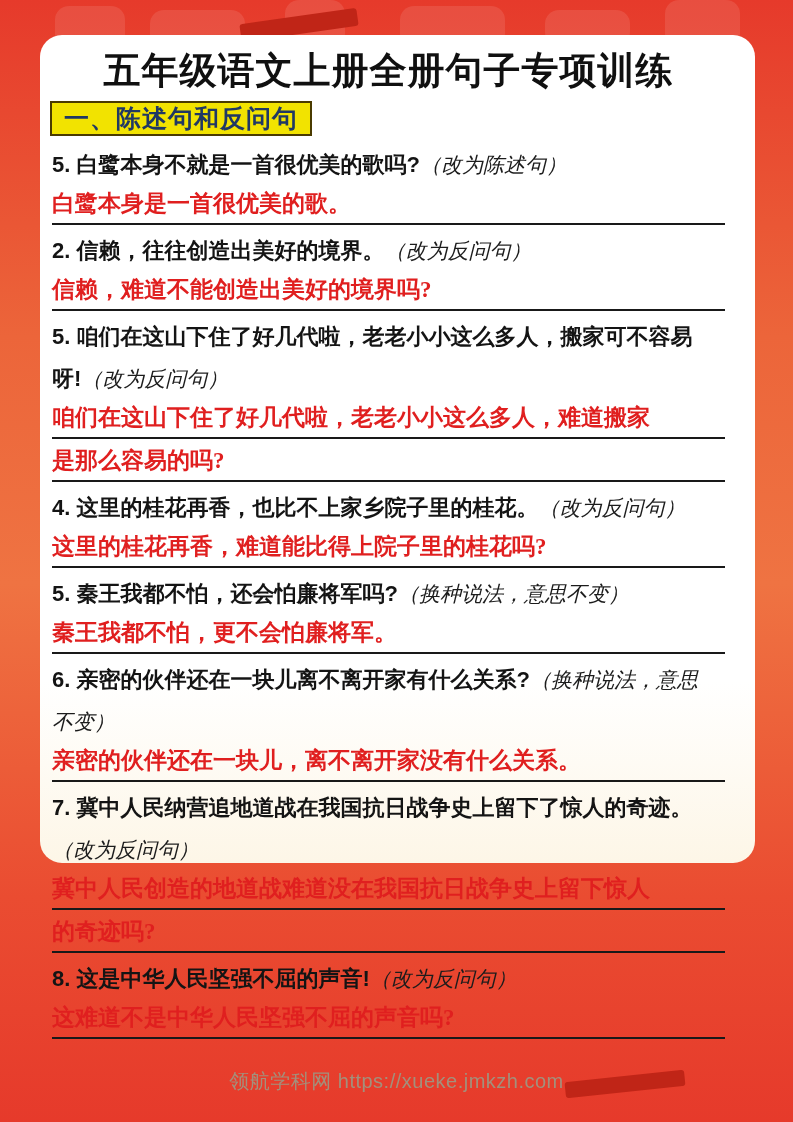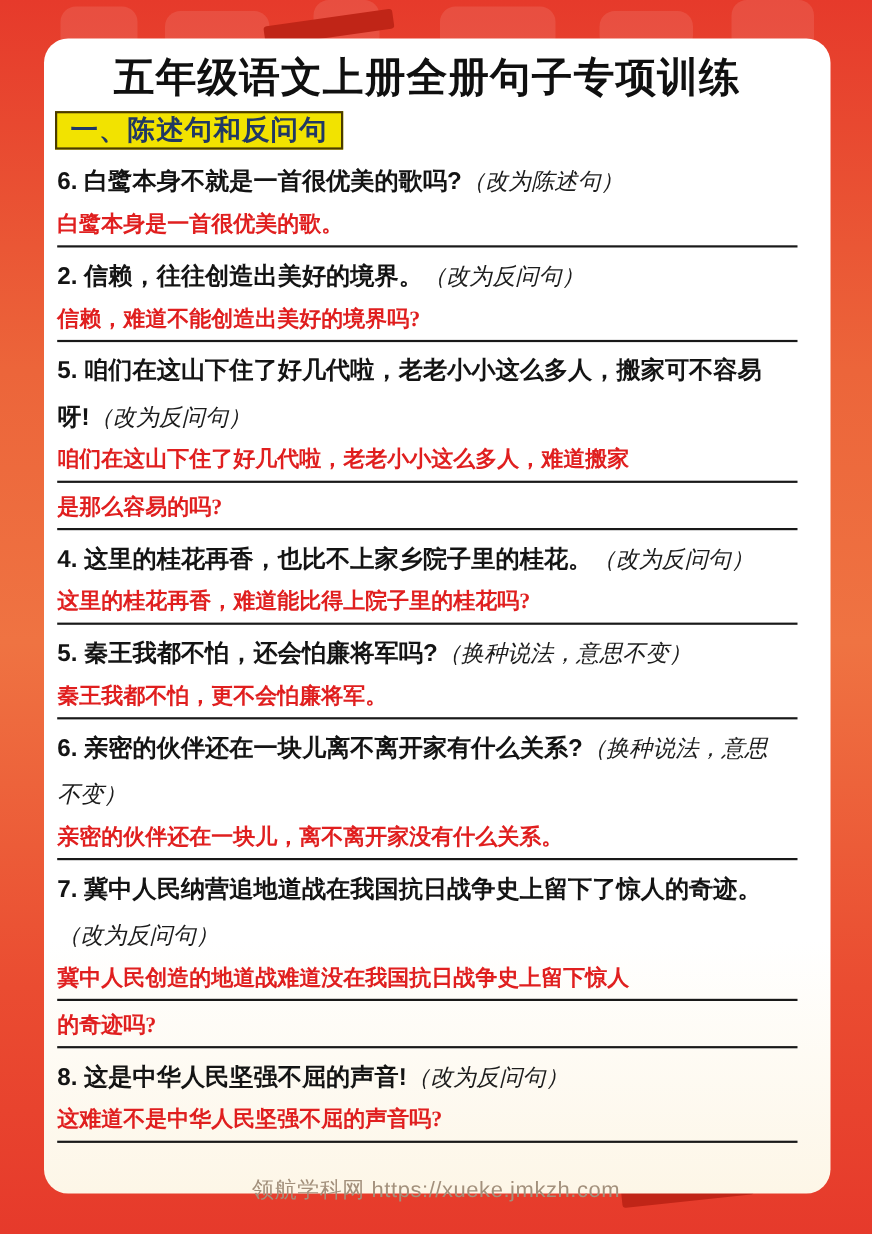--- a/index.html
+++ b/index.html
@@ -19,21 +19,21 @@
   .ribbon {
     position:absolute;
     background:#c02517;
     z-index:1;
   }
   .ribbon.top-left { left:240px; top:16px; width:118px; height:18px; transform:rotate(-8deg); border-radius:3px; }
   .ribbon.bottom-right { left:565px; top:1076px; width:120px; height:16px; transform:rotate(-6deg); border-radius:3px; }
   .card {
     position:absolute;
     left:40px; top:35px;
-    width:715px; height:1050px;
+    width:715px; height:828px;
     background: linear-gradient(180deg, #ffffff 0%, #ffffff 78%, #fdf6e7 100%);
     border-radius:22px;
     z-index:2;
     padding: 10px 28px 0 10px;
   }
   .page-title {
     text-align:center;
     font-size:37px;
     font-weight:800;
     color:#101010;
@@ -68,21 +68,21 @@
   .q-line .note {
     font-family:"Liberation Serif", serif;
     font-style:italic;
     font-weight:400;
     font-size:21px;
     color:#1c1c1c;
     margin-top:12px;
   }
   .a-line {
     font-family:"Liberation Serif", serif;
-    font-size:20px;
+    font-size:23px;
     font-weight:700;
     color: var(--answer-red, #e01f1f);
     line-height:34px;
     padding-bottom:2px;
     border-bottom:2px solid #191919;
     margin:1px 0 5px 0;
     white-space:nowrap;
   }
   .watermark {
     position:absolute;
@@ -108,21 +108,21 @@
 <div class="ribbon top-left"></div>
 <div class="ribbon bottom-right"></div>
 
 <div class="card">
   <div class="page-title">五年级语文上册全册句子专项训练</div>
   <div class="section-header-wrap">
     <span class="section-header">一、陈述句和反问句</span>
   </div>
   <div class="qa-list" id="qa-list">
       <div class="qa-block">
-        <div class="q-line"><span class="main">6. 白鹭本身不就是一首很优美的歌吗?</span><span class="note">（改为陈述句）</span></div>
+        <div class="q-line"><span class="main">5. 白鹭本身不就是一首很优美的歌吗?</span><span class="note">（改为陈述句）</span></div>
         <div class="a-line">白鹭本身是一首很优美的歌。</div>
       </div>
       <div class="qa-block">
         <div class="q-line"><span class="main">2. 信赖，往往创造出美好的境界。</span><span class="note">（改为反问句）</span></div>
         <div class="a-line">信赖，难道不能创造出美好的境界吗?</div>
       </div>
       <div class="qa-block">
         <div class="q-line"><span class="main">5. 咱们在这山下住了好几代啦，老老小小这么多人，搬家可不容易</span></div>
         <div class="q-line"><span class="main">呀!</span><span class="note">（改为反问句）</span></div>
         <div class="a-line">咱们在这山下住了好几代啦，老老小小这么多人，难道搬家</div>

